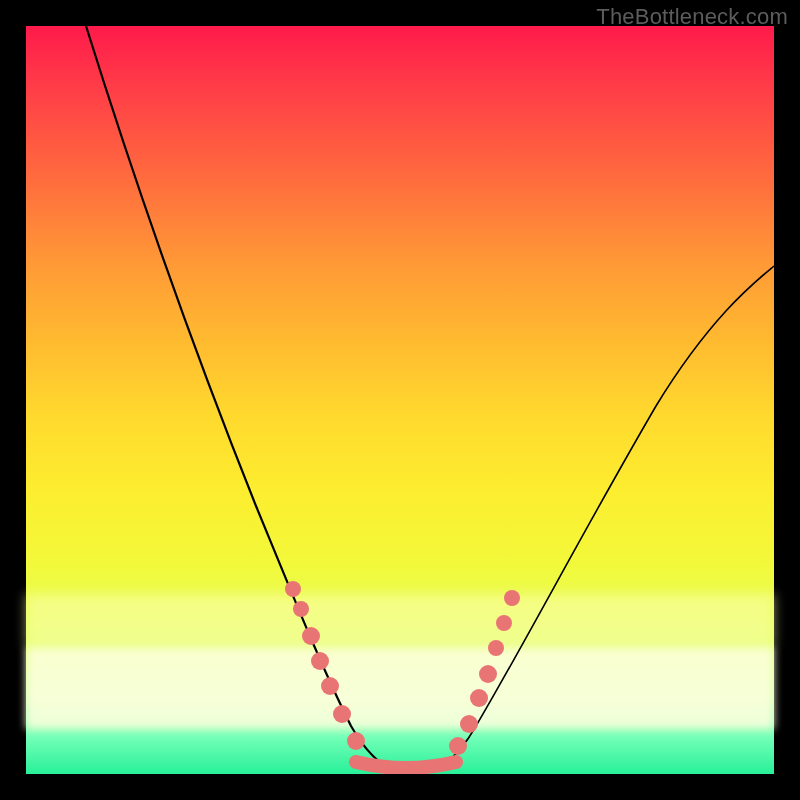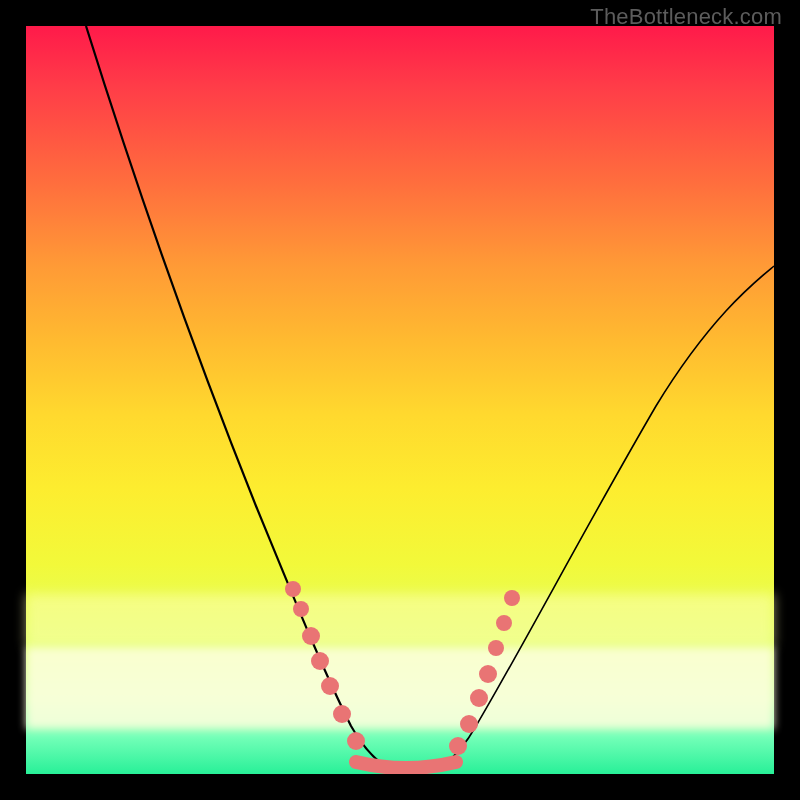--- a/index.html
+++ b/index.html
@@ -26,21 +26,21 @@
       #fded2f 62%,
       #f2f93a 72%,
       #e0ff62 82%,
       #c8ffa8 90%,
       #74ffb8 95%,
       #28f098 100%);
   }
   .watermark {
     position: absolute;
     top: 4px;
-    right: 18px;
+    right: 12px;
     font-family: Arial, Helvetica, sans-serif;
     font-size: 22px;
     font-weight: 500;
     color: #5c5c5c;
     letter-spacing: 0.2px;
   }
   .glowband {
     position: absolute;
     left: 0;
     width: 100%;

